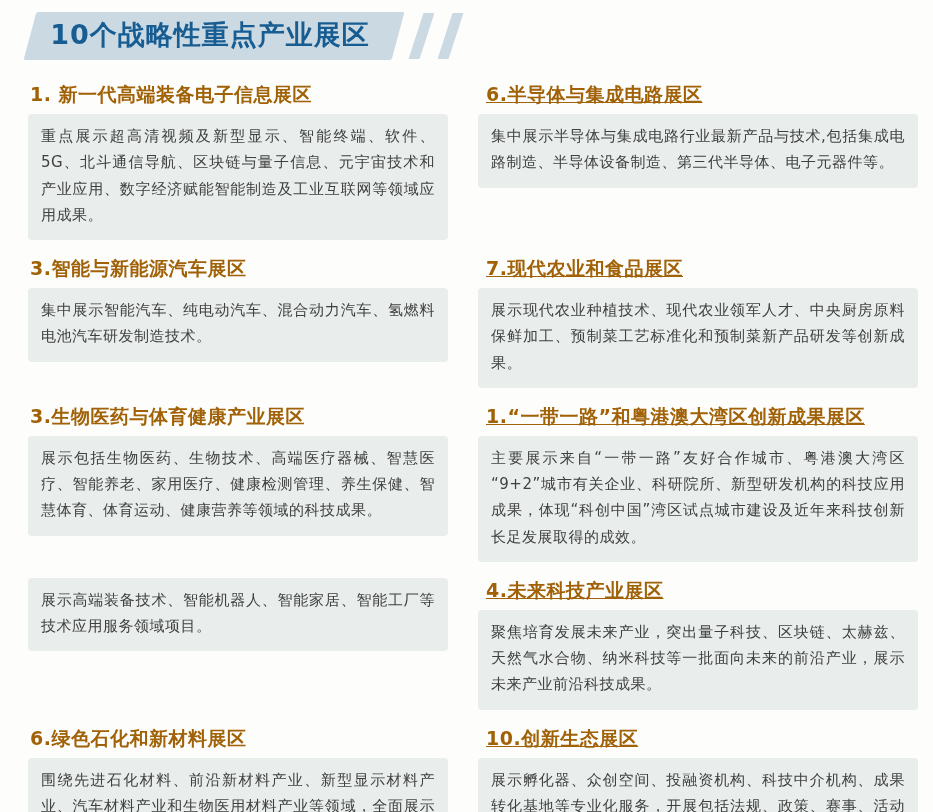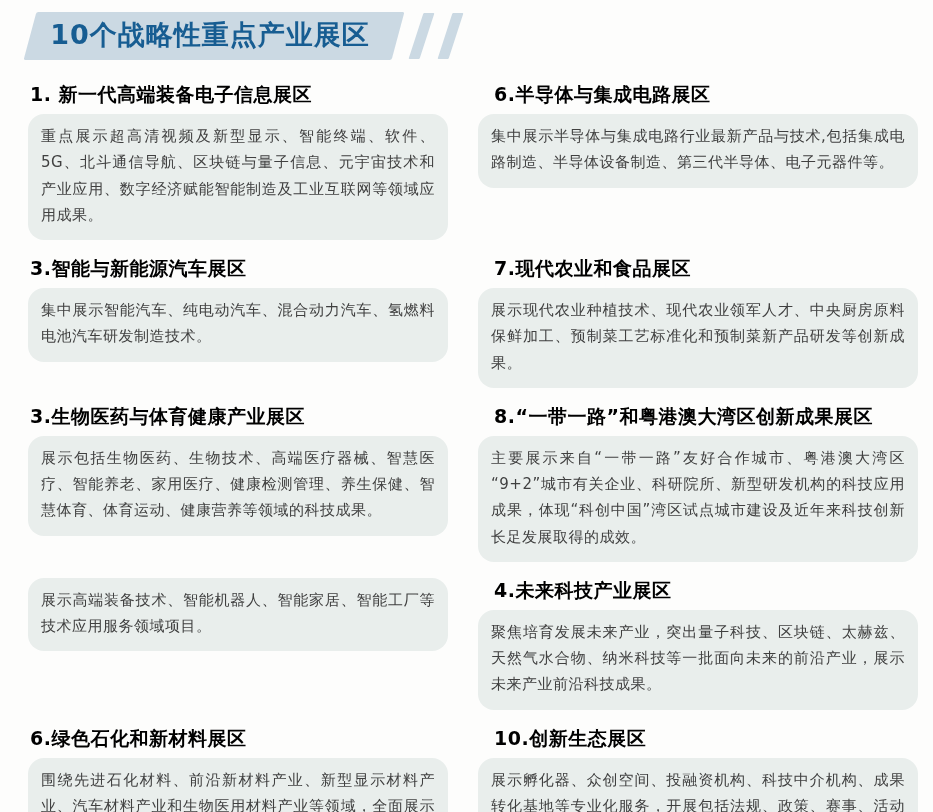--- a/index.html
+++ b/index.html
@@ -56,28 +56,28 @@
     grid-template-columns: 420px 440px;
     grid-template-rows: repeat(5, auto);
     grid-auto-flow: column;
     column-gap: 30px;
     row-gap: 16px;
   }
   .zone-title {
     margin: 0 0 6px 2px;
     font-size: 19px;
     font-weight: 800;
-    color: #000000;
+    color: #a16207;
     letter-spacing: 0.5px;
   }
-  .col-right .zone-title { margin-left: 16px; }
+  .col-right .zone-title { margin-left: 8px; text-decoration: underline; }
   .zone-card {
     margin: 0;
     background: #e9eeec;
-    border-radius: 16px;
+    border-radius: 4px;
     padding: 9px 13px 12px 13px;
     font-size: 15px;
     line-height: 1.75;
     color: #404040;
     text-align: justify;
     letter-spacing: 0.5px;
   }
 </style>
 </head>
 <body>
@@ -122,21 +122,21 @@
       <h2 class="zone-title">6.半导体与集成电路展区</h2>
       <p class="zone-card">集中展示半导体与集成电路行业最新产品与技术,包括集成电路制造、半导体设备制造、第三代半导体、电子元器件等。</p>
     </section>
 
     <section class="zone col-right">
       <h2 class="zone-title">7.现代农业和食品展区</h2>
       <p class="zone-card">展示现代农业种植技术、现代农业领军人才、中央厨房原料保鲜加工、预制菜工艺标准化和预制菜新产品研发等创新成果。</p>
     </section>
 
     <section class="zone col-right">
-      <h2 class="zone-title">8.“一带一路”和粤港澳大湾区创新成果展区</h2>
+      <h2 class="zone-title">1.“一带一路”和粤港澳大湾区创新成果展区</h2>
       <p class="zone-card">主要展示来自“一带一路”友好合作城市、粤港澳大湾区“9+2”城市有关企业、科研院所、新型研发机构的科技应用成果，体现“科创中国”湾区试点城市建设及近年来科技创新长足发展取得的成效。</p>
     </section>
 
     <section class="zone col-right">
       <h2 class="zone-title">4.未来科技产业展区</h2>
       <p class="zone-card">聚焦培育发展未来产业，突出量子科技、区块链、太赫兹、天然气水合物、纳米科技等一批面向未来的前沿产业，展示未来产业前沿科技成果。</p>
     </section>
 
     <section class="zone col-right">
       <h2 class="zone-title">10.创新生态展区</h2>

